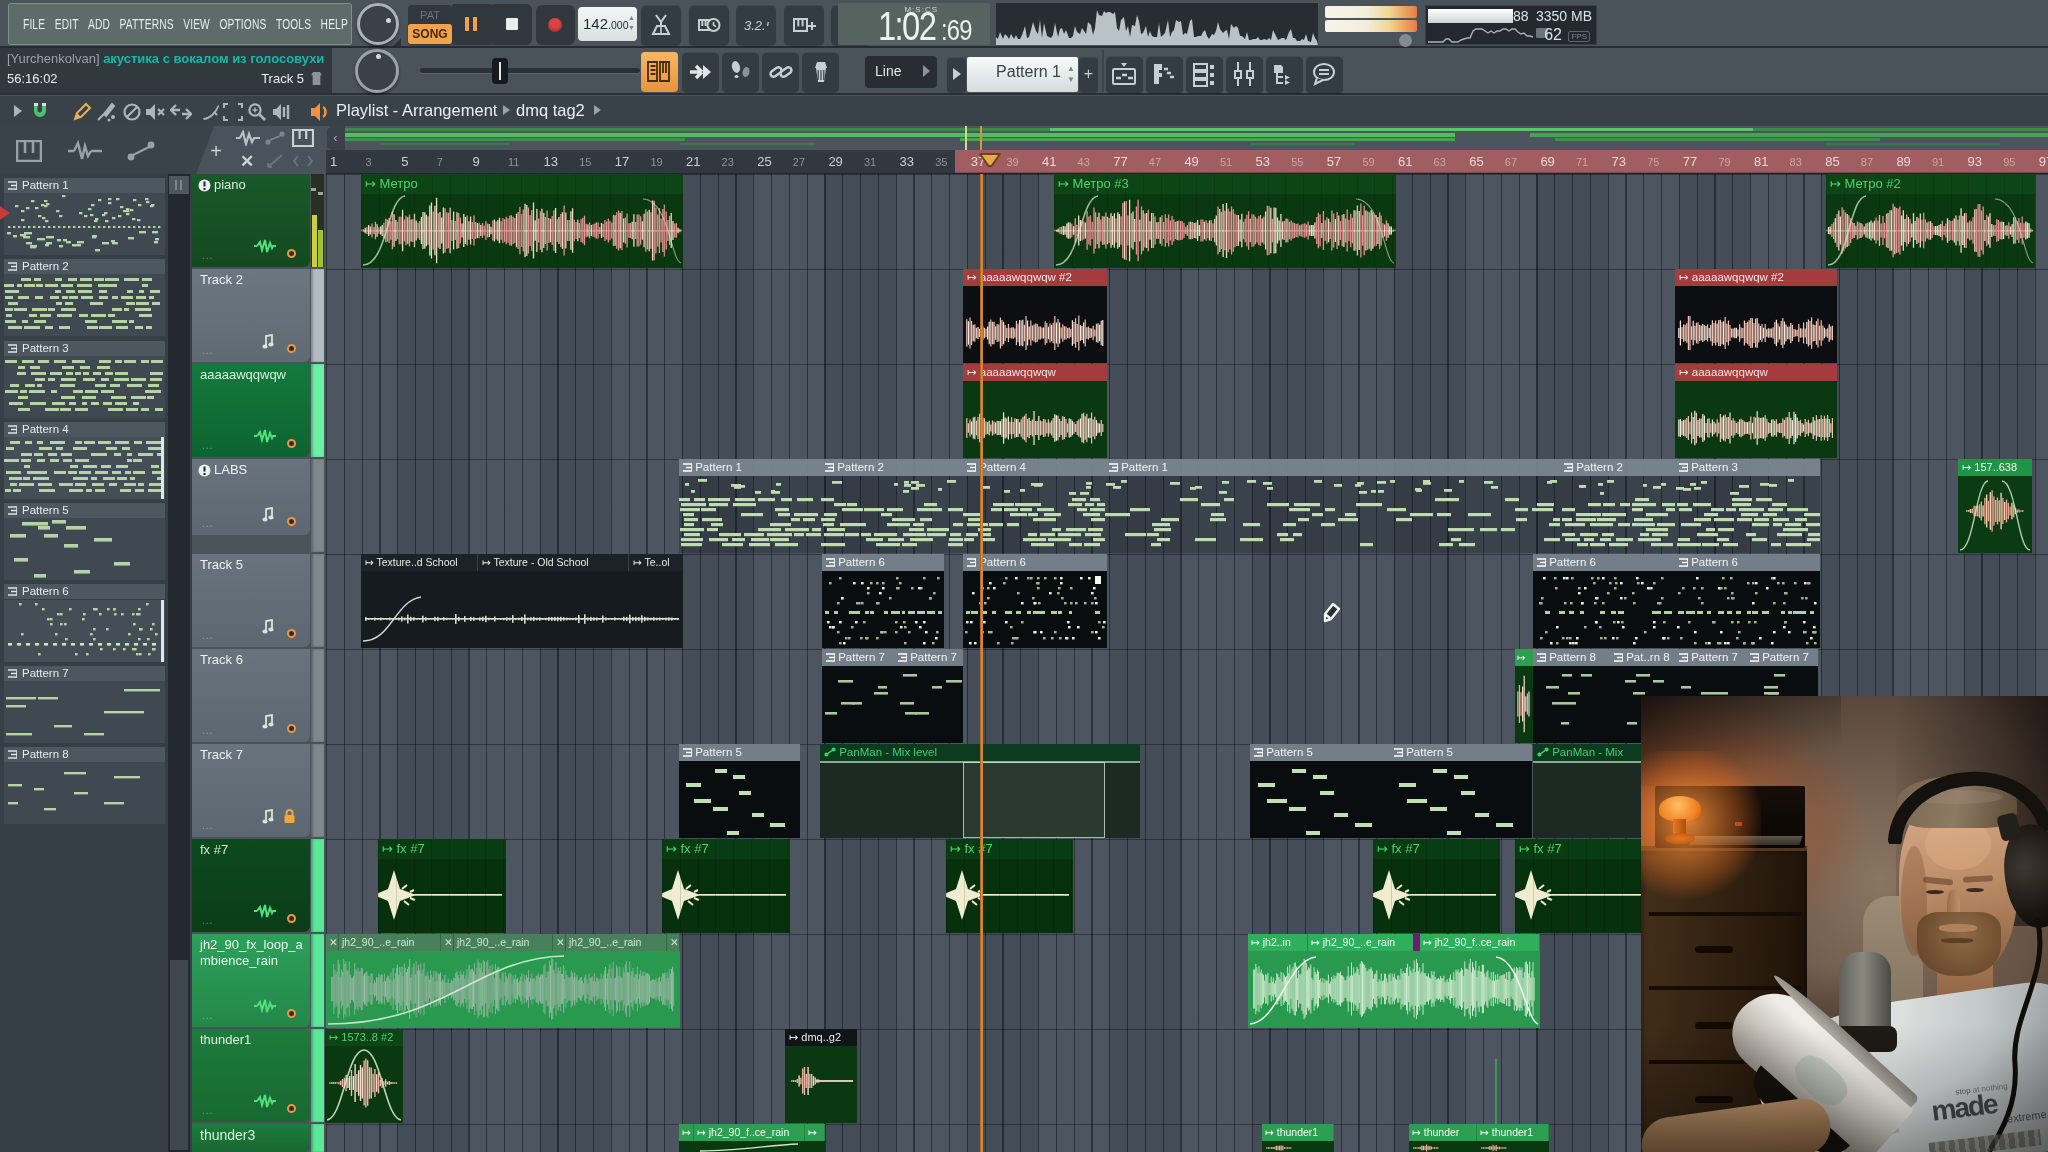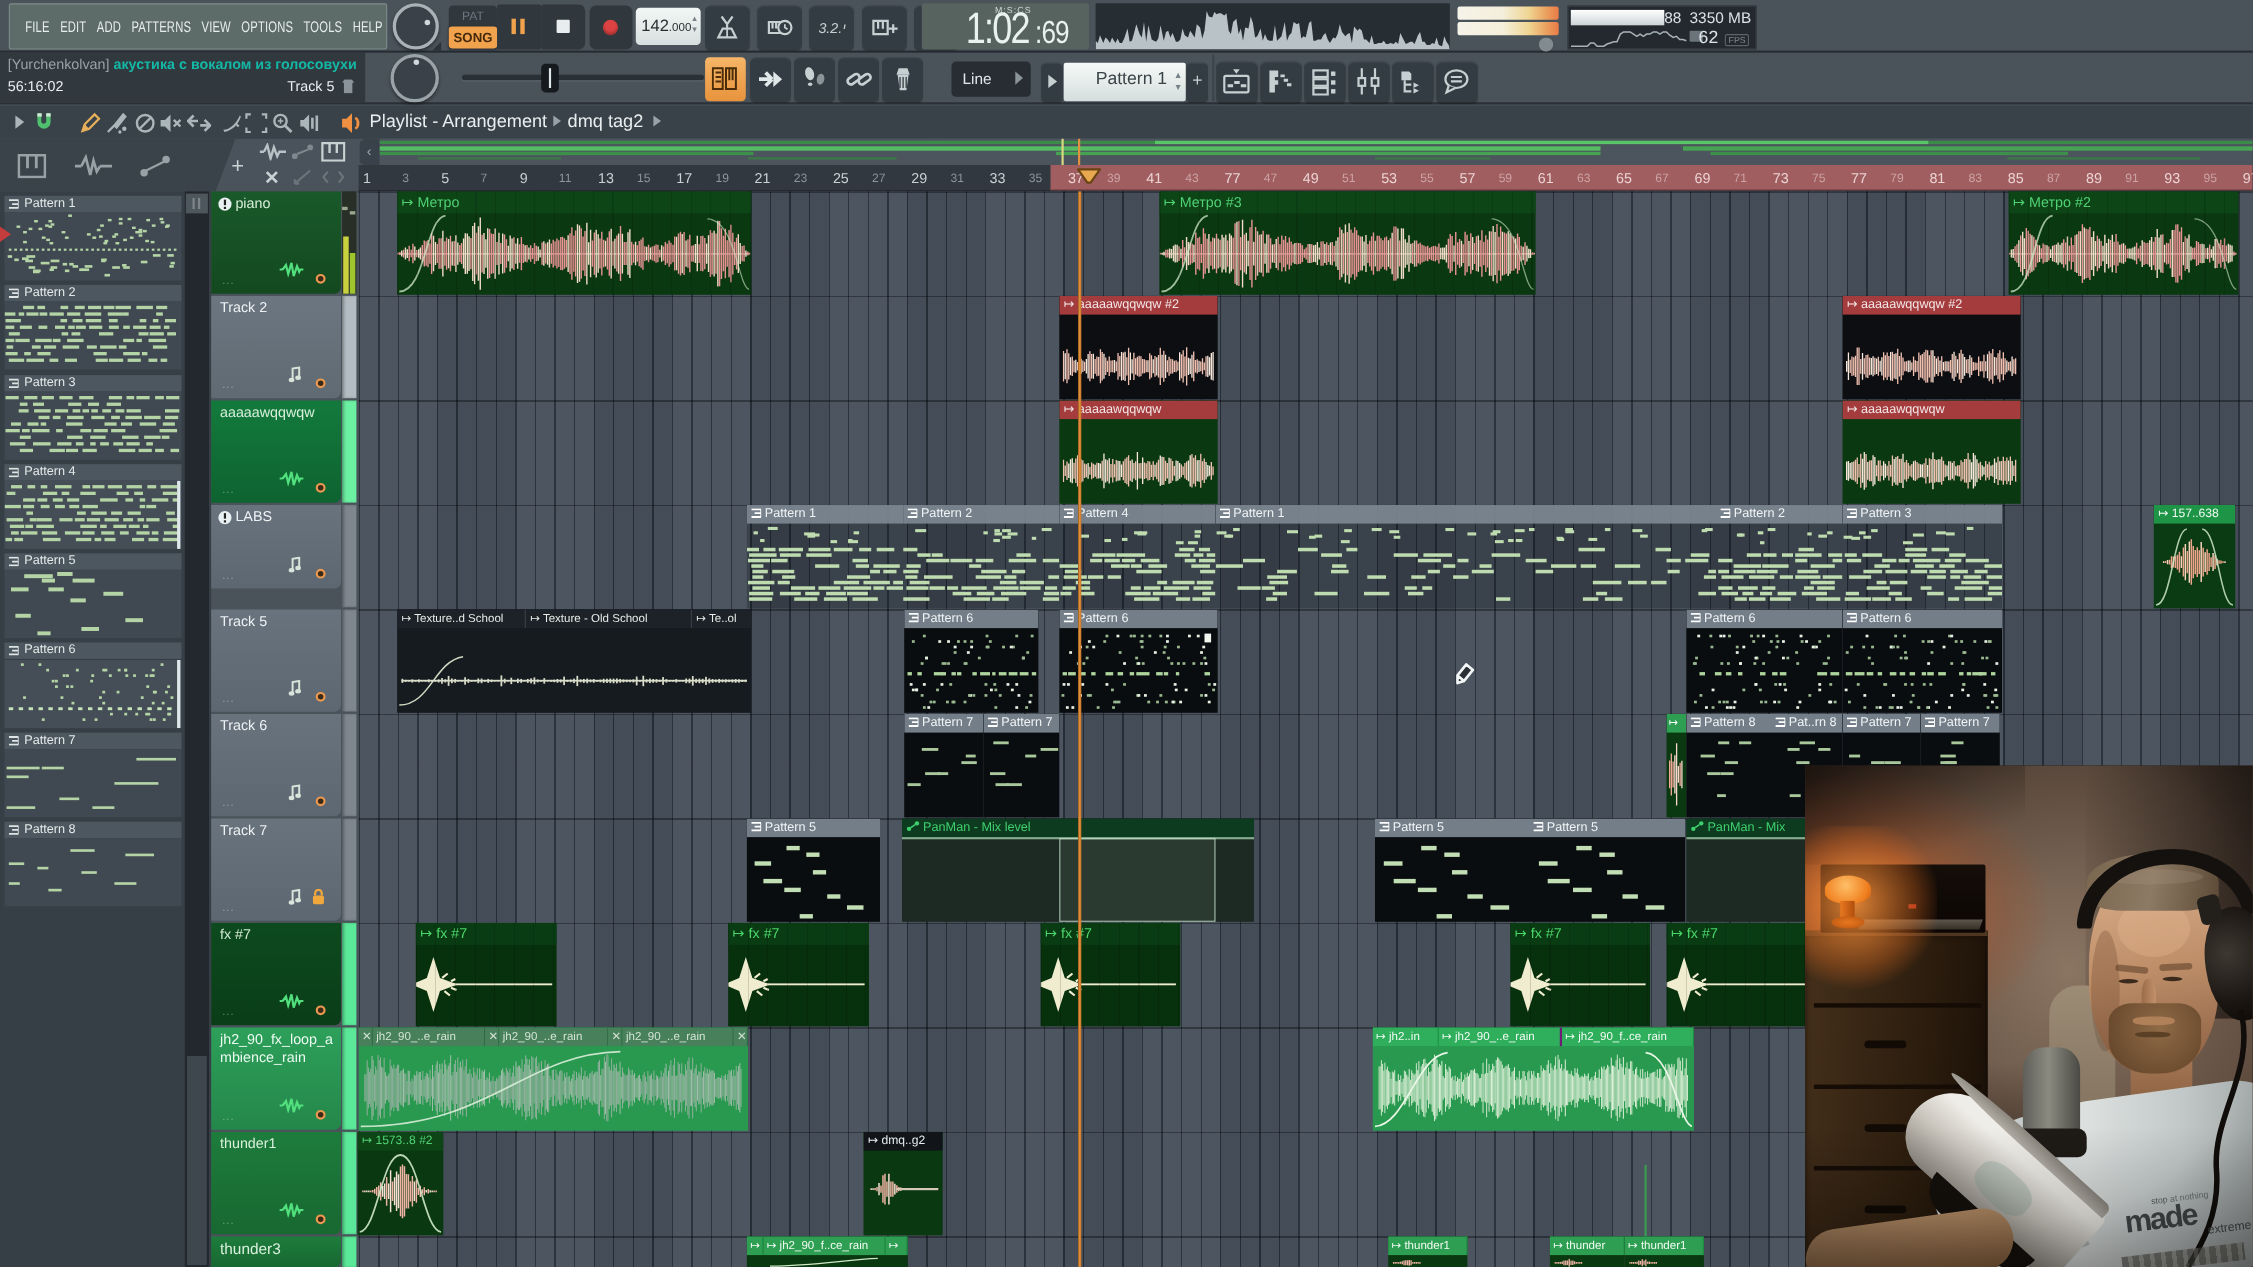--- a/index.html
+++ b/index.html
@@ -2216,21 +2216,21 @@
       <svg width="70" height="74" viewBox="0 0 70 74" style="position:absolute;left:0;top:0;">
         <path d="M2 72 C 30 70 40 8 68 5" stroke="#e8f6e6" stroke-width="1.6" fill="none"></path>
       </svg>
     </div>
     <div class="abs" style="left:246px;top:18px;width:46px;height:74px">
       <svg width="46" height="74" viewBox="0 0 46 74" style="position:absolute;left:0;top:0;">
         <path d="M2 5 C 26 7 32 68 44 72" stroke="#e8f6e6" stroke-width="1.6" fill="none"></path>
       </svg>
     </div>
     <div class="chdr" style="left:0px;width:60px;right:auto;background:#2fae5c;color:#f2fcf4;font-size:10.5px;border-right:1px solid #1e8a42;padding-left:3px">↦ jh2..in</div>
-    <div class="chdr" style="left:60px;width:112px;right:auto;background:#2fae5c;color:#f2fcf4;font-size:10.5px;border-right:2px solid #701a75;padding-left:3px">↦ jh2_90_..e_rain</div>
+    <div class="chdr" style="left:60px;width:112px;right:auto;background:#2fae5c;color:#f2fcf4;font-size:10.5px;border-right:7px solid #701a75;padding-left:3px">↦ jh2_90_..e_rain</div>
     <div class="chdr" style="left:172px;width:120px;right:auto;background:#2fae5c;color:#f2fcf4;font-size:10.5px;border-right:1px solid #1e8a42;padding-left:3px">↦ jh2_90_f..ce_rain</div>
   </div>
 <div class="clip" style="left:325px;top:1029px;width:78px;height:94px;background:#0a3810">
     <div class="chdr" style="background:#0d4517;color:#50d274;font-size:11px">↦ 1573..8 #2</div>
     <div class="abs" style="left:4px;top:26px;width:70px;height:56px">
       <svg width="70" height="56" viewBox="0 0 70 56" style="position:absolute;left:0;top:0;">
         <path d="M0.9 27.2V28.8 M8.1 27.2V28.8 M9.9 26.8V29.2 M11.7 25.7V30.3 M13.5 24.0V32.0 M15.3 22.8V33.2 M17.1 19.7V36.3 M22.5 14.9V41.1 M27.9 19.1V36.9 M35.1 5.4V50.6 M36.9 3.6V52.4 M38.7 5.2V50.8 M40.5 12.3V43.7 M42.3 12.4V43.6 M44.1 18.8V37.2 M45.9 14.1V41.9 M49.5 17.6V38.4 M51.3 24.7V31.3 M53.1 22.9V33.1 M54.9 26.1V29.9 M56.7 24.3V31.7 M60.3 26.0V30.0 M65.7 27.2V28.8 M67.5 27.2V28.8" stroke="#f0b4a4" stroke-width="1.35" opacity="1.0" fill="none"></path>
         <path d="M2.7 27.2V28.8 M4.5 27.2V28.8 M6.3 27.2V28.8 M18.9 23.1V32.9 M20.7 21.0V35.0 M24.3 21.0V35.0 M26.1 8.9V47.1 M29.7 15.3V40.7 M31.5 10.0V46.0 M33.3 12.6V43.4 M47.7 19.2V36.8 M58.5 26.8V29.2 M62.1 27.0V29.0 M63.9 27.2V28.8" stroke="#f8e0d4" stroke-width="1.35" opacity="1.0" fill="none"></path>
       </svg>
     </div>

